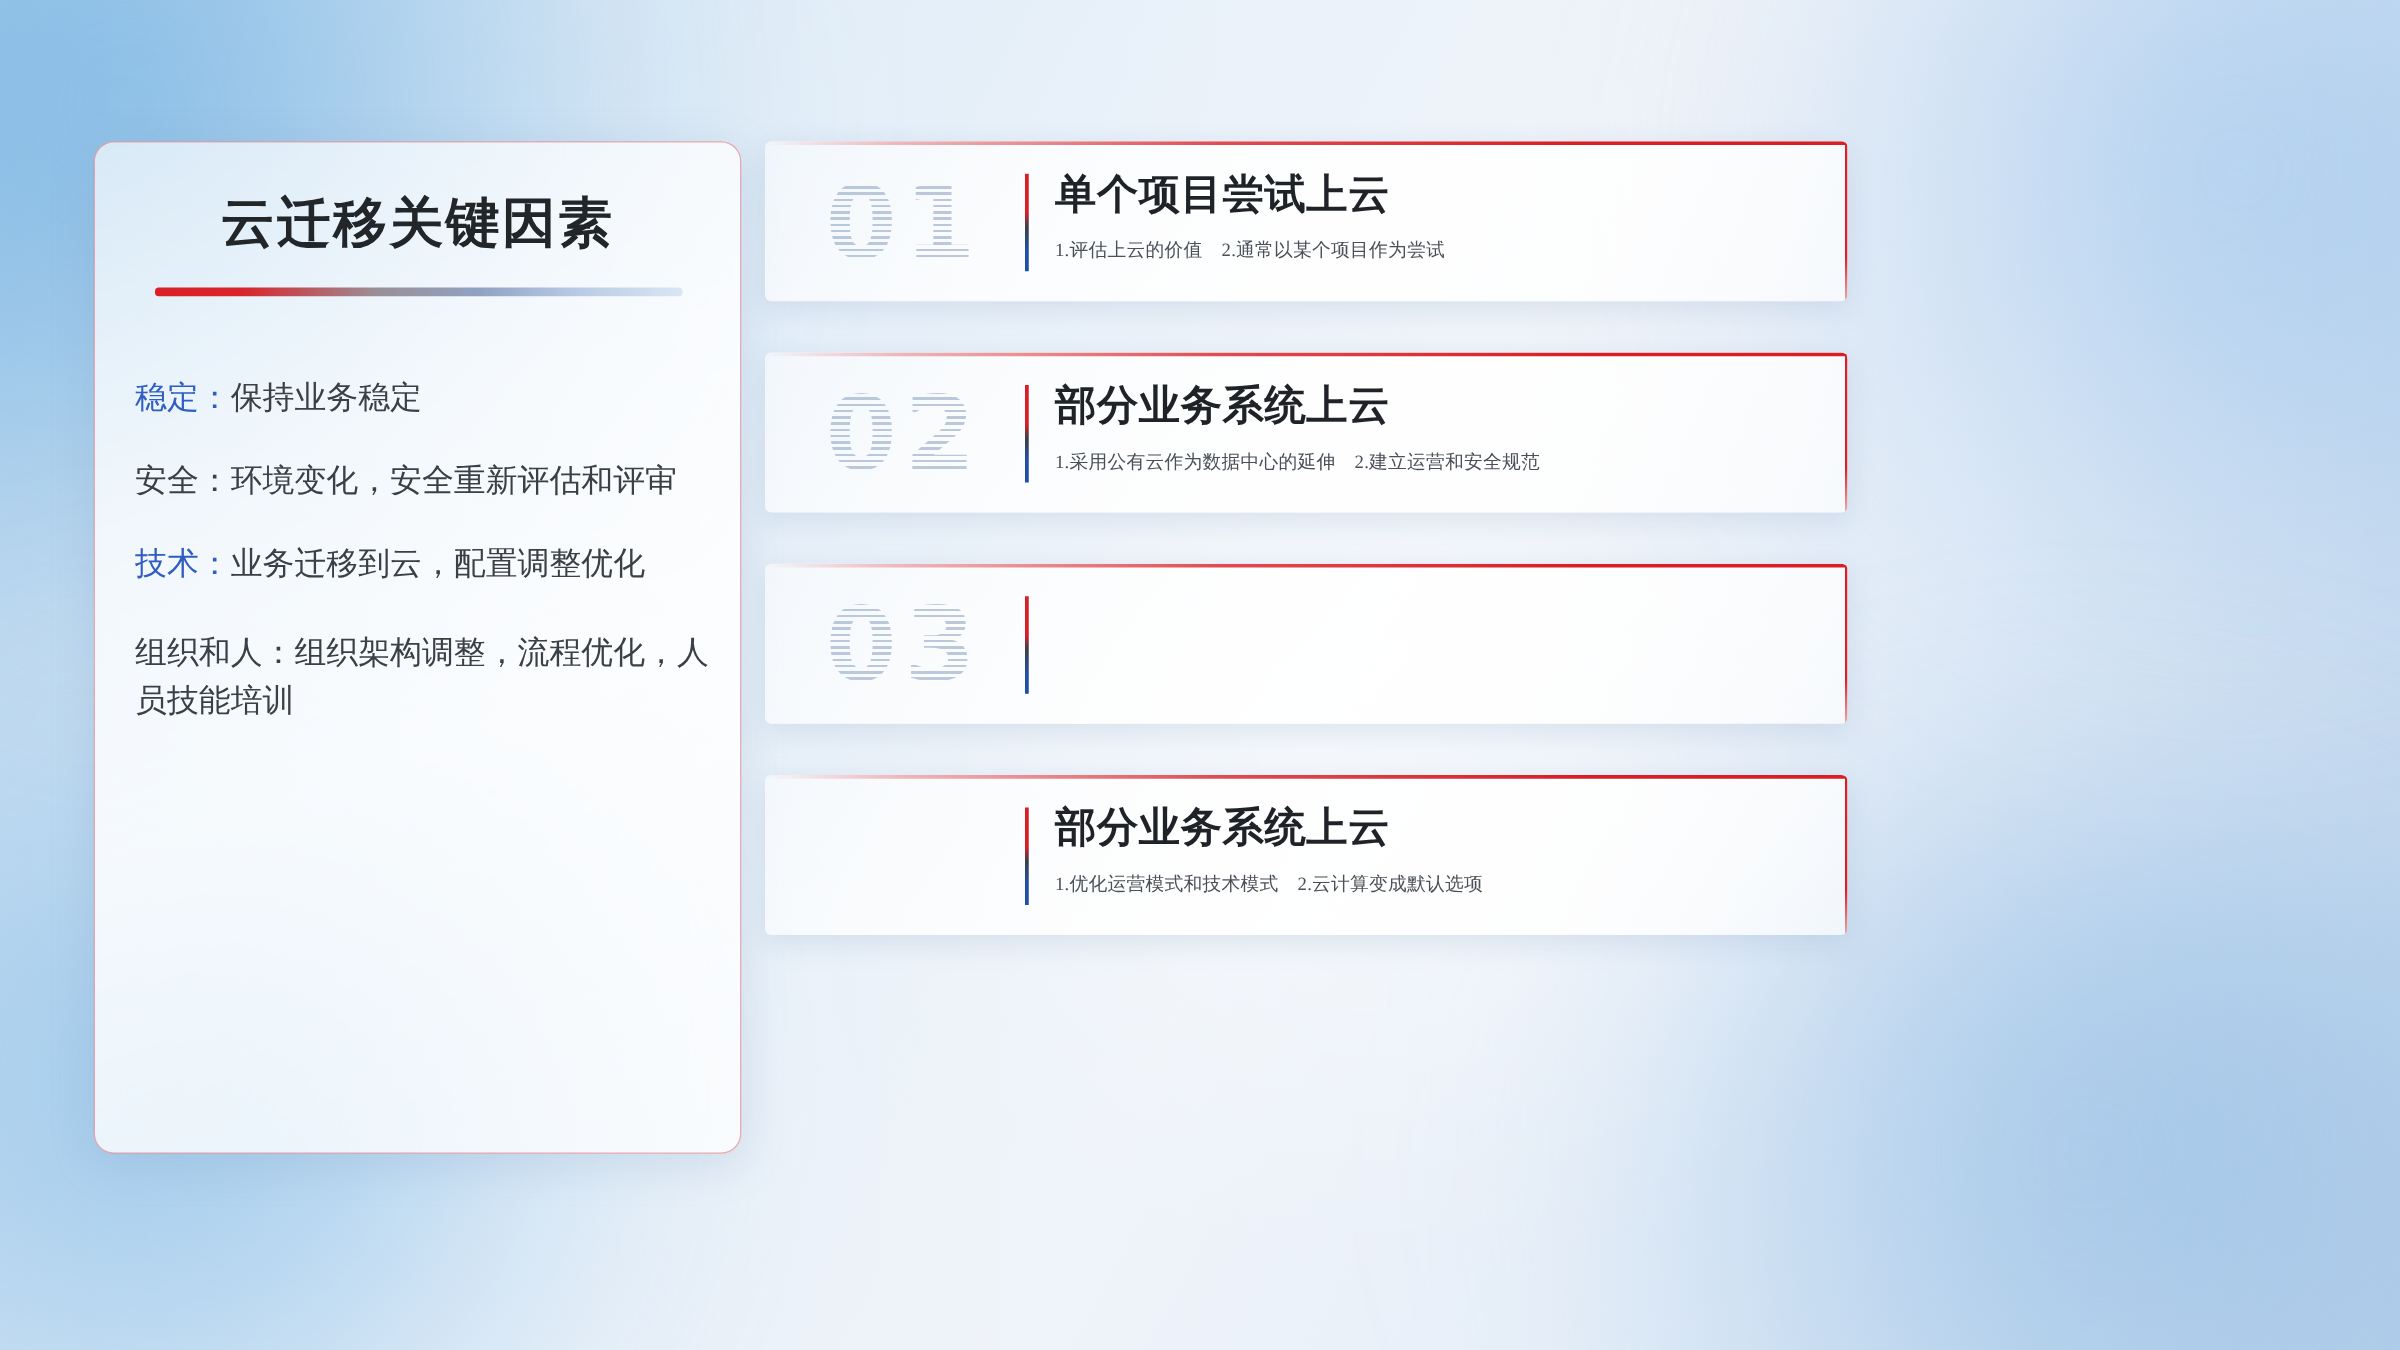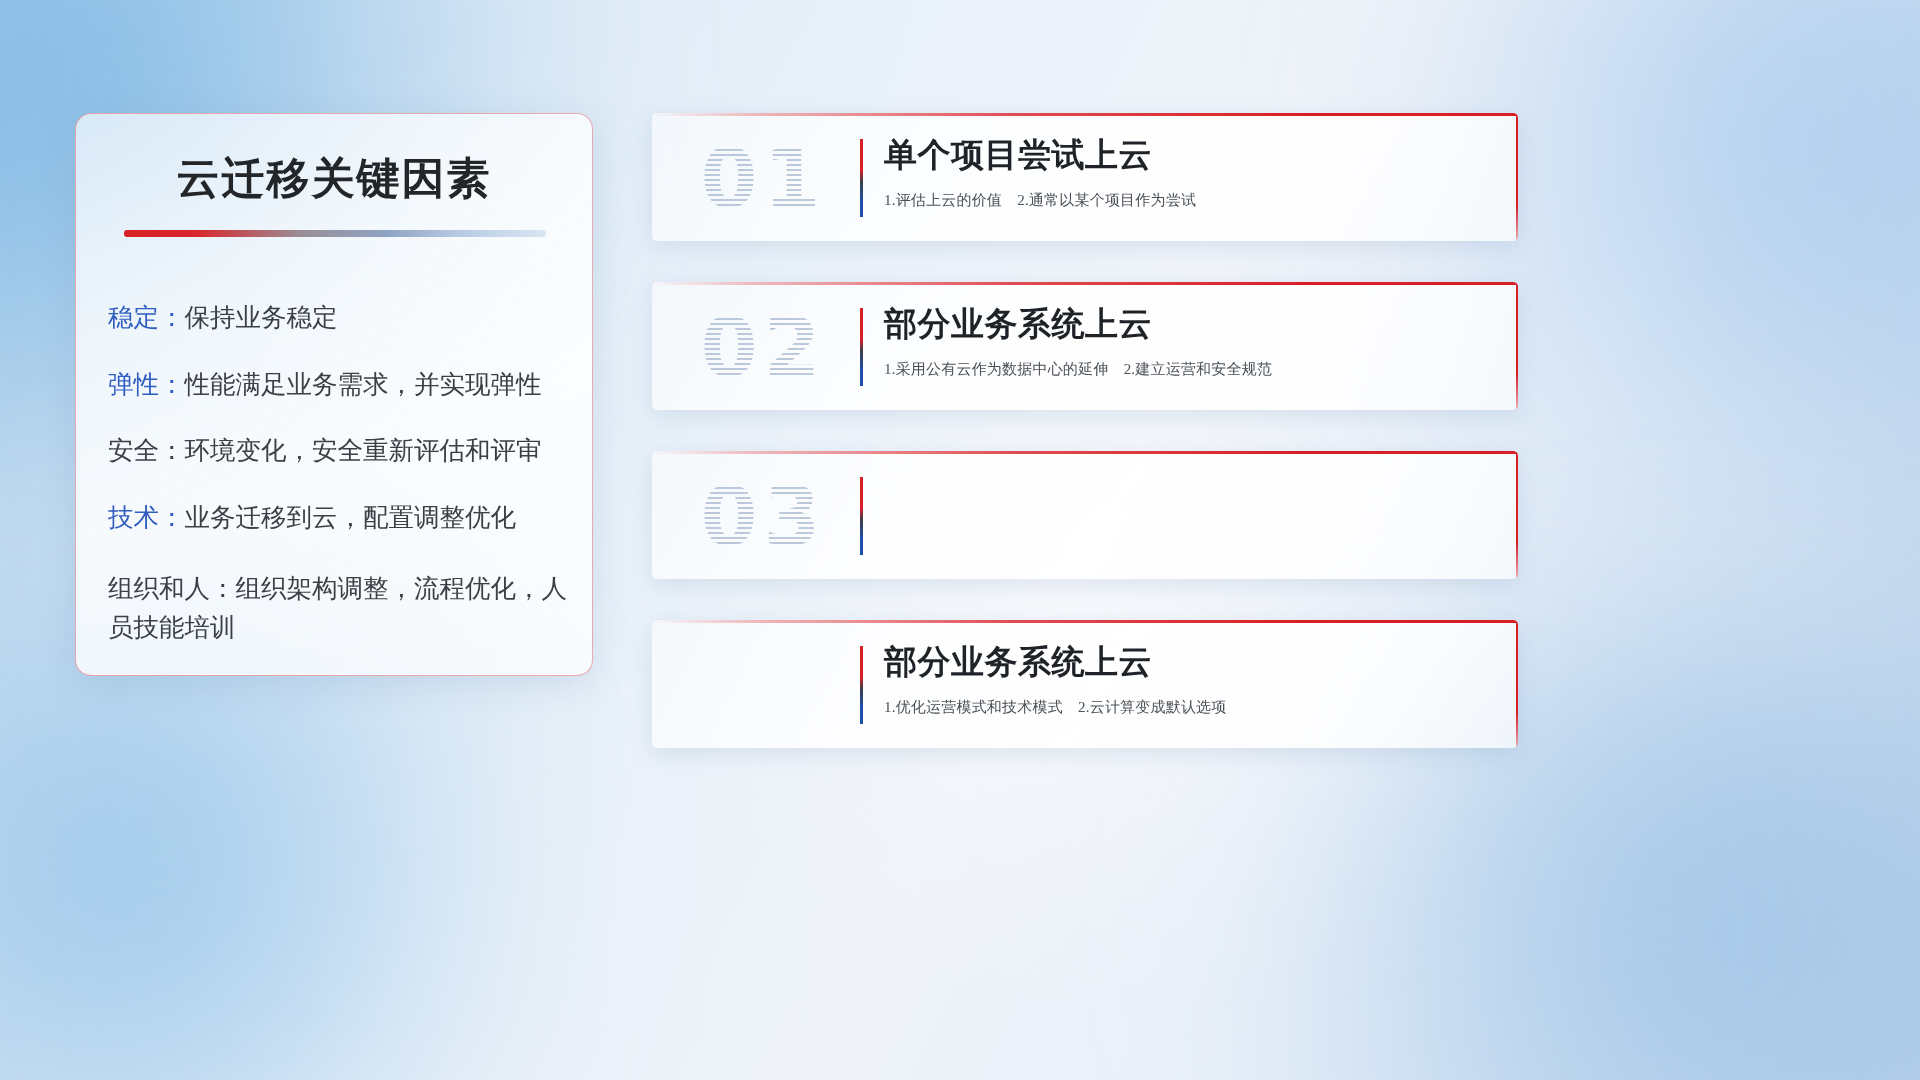--- a/index.html
+++ b/index.html
@@ -24,21 +24,21 @@
     background:radial-gradient(circle at 55% 45%,rgba(150,192,234,.75),rgba(150,192,234,0) 70%);}
   .blob-d{right:-200px;bottom:-300px;width:900px;height:760px;
     background:radial-gradient(circle at 50% 40%,rgba(135,182,226,.8),rgba(135,182,226,0) 70%);}
   .blob-e{left:640px;top:300px;width:900px;height:640px;
     background:radial-gradient(circle at 50% 50%,rgba(255,255,255,.55),rgba(255,255,255,0) 70%);}
   .bg-wash{position:absolute;inset:0;
     background:linear-gradient(90deg,rgba(255,255,255,0) 0%,rgba(255,255,255,.30) 34%,rgba(255,255,255,.34) 62%,rgba(255,255,255,0) 100%);}
 
   
   #left-panel{
-    position:absolute;left:75px;top:113px;width:518px;height:563px;
+    position:absolute;left:75px;top:113px;width:518px;height:810px;
     border-radius:16px;
     background:linear-gradient(160deg,rgba(255,255,255,.66) 0%,rgba(255,255,255,.80) 30%,rgba(255,255,255,.86) 58%,rgba(255,255,255,.72) 100%);
     border:1.5px solid rgba(214,70,80,.45);
     box-shadow:0 8px 34px rgba(120,150,185,.22);
     box-sizing:border-box;
   }
   #panel-title{
     position:absolute;left:0;right:0;top:36px;text-align:center;
     font-size:43px;font-weight:bold;color:#232629;letter-spacing:2px;
     font-family:"Liberation Sans","DejaVu Sans",sans-serif;
@@ -56,21 +56,21 @@
     margin-bottom:34px;white-space:nowrap;
     font-family:Liberation Mono, monospace;
   }
   .list-item.wrap{white-space:normal;line-height:1.55;}
   .li-label{font-weight:normal;}
   .li-label.accent{color:#2f5dc0;}
   .li-label.plain{color:#3b4046;}
   .li-text{color:#3b4046;}
 
   
-  #cards{position:absolute;left:652px;top:113px;width:866px;}
+  #cards{position:absolute;left:612px;top:113px;width:866px;}
   .step-card{
     position:relative;height:128px;margin-bottom:41px;
     border-radius:5px;overflow:hidden;
     background:linear-gradient(125deg,rgba(255,255,255,.55) 0%,rgba(255,255,255,.82) 26%,rgba(255,255,255,.95) 52%,rgba(255,255,255,.88) 78%,rgba(255,255,255,.70) 100%);
     box-shadow:0 6px 22px rgba(120,150,185,.20);
   }
   .card-topline{
     position:absolute;left:0;right:0;top:0;height:2.5px;
     background:linear-gradient(90deg,rgba(216,31,38,0) 0%,rgba(216,31,38,.30) 12%,rgba(216,31,38,.80) 42%,#d81f26 75%,#d81f26 100%);
   }
@@ -118,23 +118,20 @@
   <div id="left-panel">
     <div id="panel-title">云迁移关键因素</div>
     <div id="panel-rule"></div>
 
     <div id="panel-list">
 
       <div class="list-item">
         <span class="li-label accent">稳定：</span><span class="li-text">保持业务稳定</span>
       </div>
 
-      <div class="list-item">
-        <span class="li-label accent">弹性：</span><span class="li-text">性能满足业务需求，并实现弹性</span>
-      </div>
 
       <div class="list-item">
         <span class="li-label plain">安全：</span><span class="li-text">环境变化，安全重新评估和评审</span>
       </div>
 
       <div class="list-item">
         <span class="li-label accent">技术：</span><span class="li-text">业务迁移到云，配置调整优化</span>
       </div>
 
       <div class="list-item wrap">

